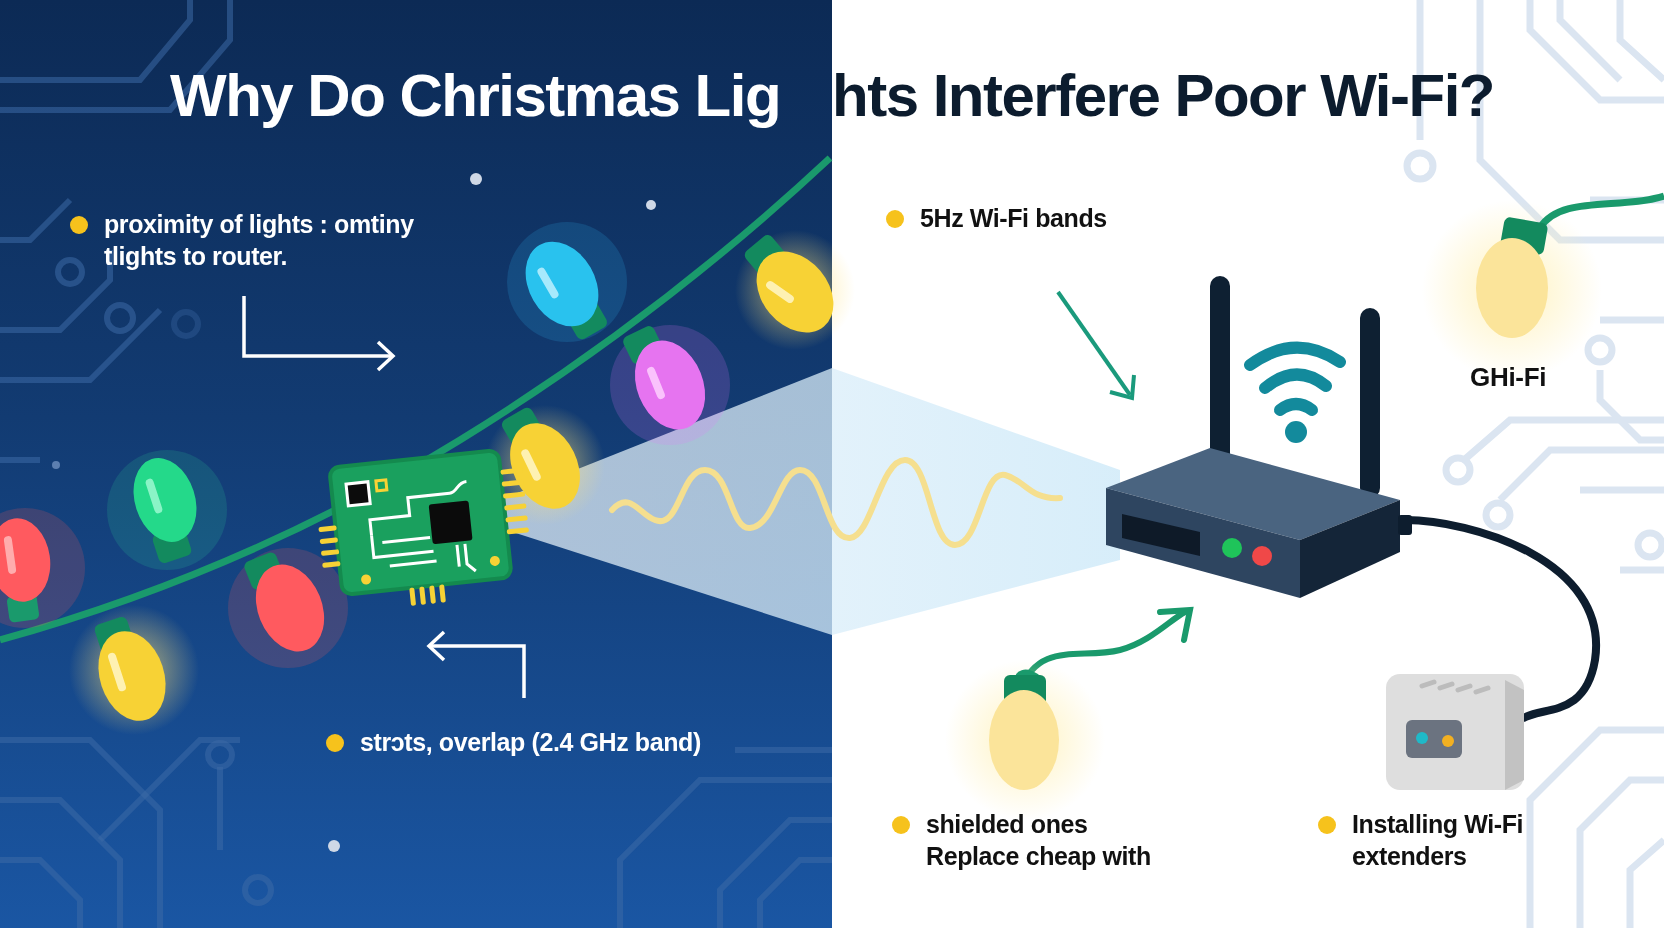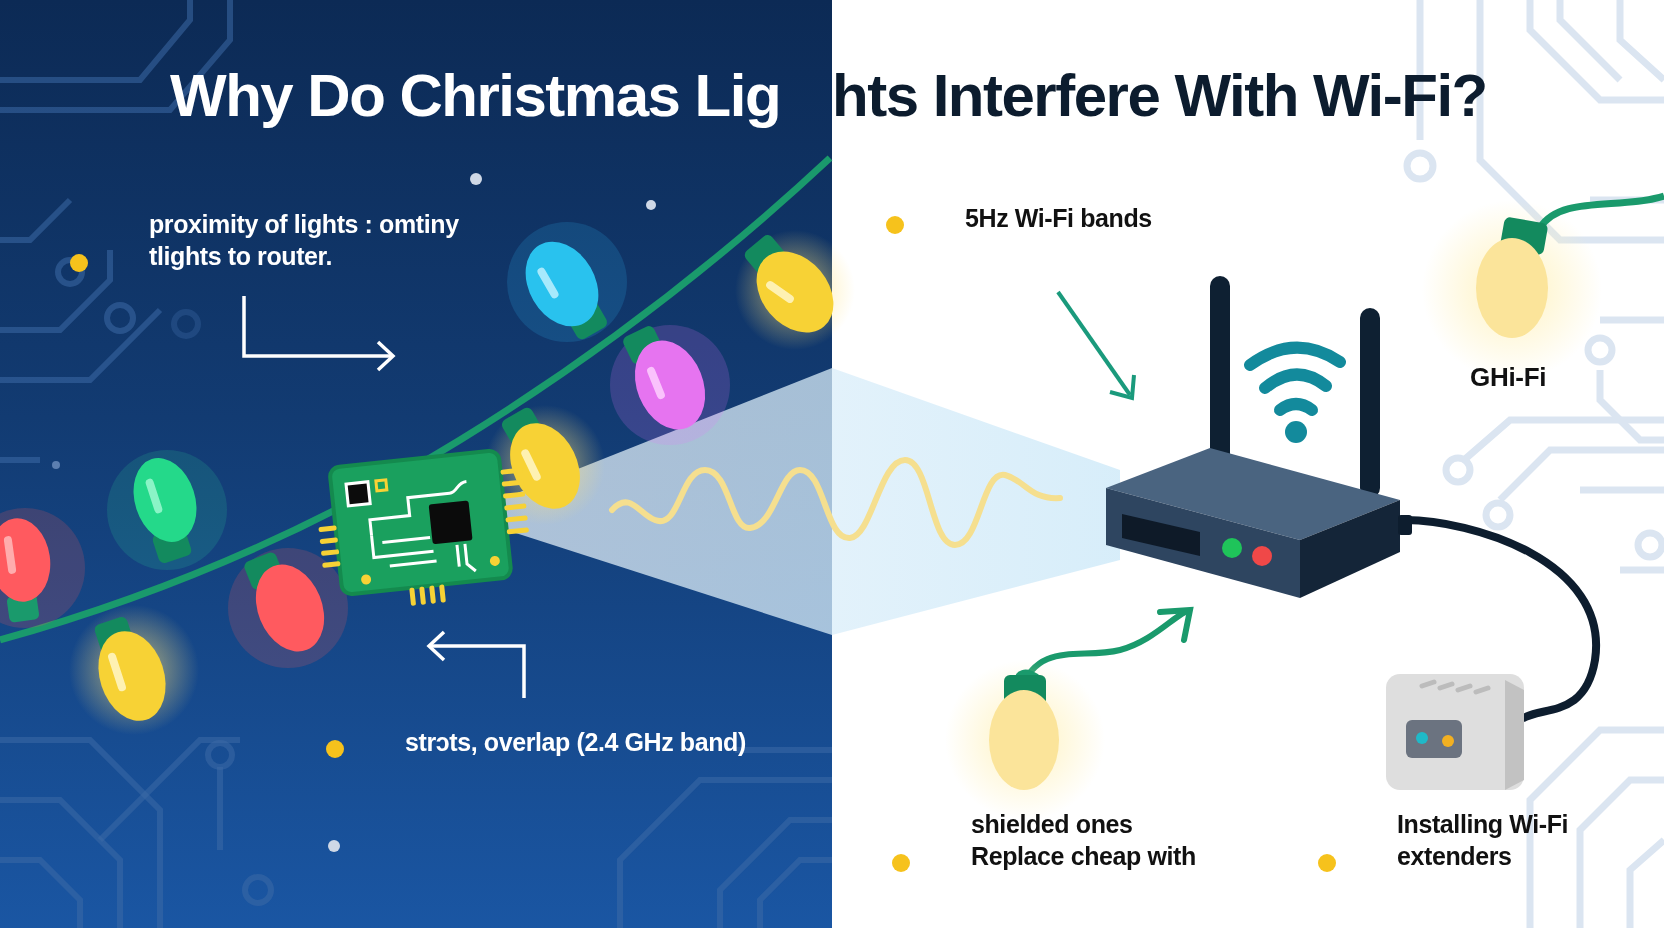--- a/index.html
+++ b/index.html
@@ -6,21 +6,21 @@
     body { width: 1664px; height: 928px; overflow: hidden; position: relative; font-family: "Liberation Sans", "DejaVu Sans", sans-serif; }
     .stage { position: absolute; left: 0; top: 0; width: 1664px; height: 928px; overflow: hidden; }
     .left-panel { position: absolute; left: 0; top: 0; width: 832px; height: 928px;
       background: linear-gradient(180deg, #0c2a55 0%, #123b72 45%, #1a56a3 100%); }
     .right-panel { position: absolute; left: 832px; top: 0; width: 832px; height: 928px; background: #ffffff; }
     svg.art { position: absolute; left: 0; top: 0; }
     .title { position: absolute; top: 56px; left: 0; width: 1664px; height: 80px; }
     .title span { position: absolute; top: 0; font-weight: 700; font-size: 60px; letter-spacing: -1.5px; line-height: 80px; white-space: nowrap; }
     .title .t-left { left: 170px; color: #ffffff; width: 662px; overflow: hidden; }
     .title .t-right { left: 832px; color: #0c1c2e; }
-    .callout { position: absolute; display: flex; align-items: flex-end; gap: 45px; }
+    .callout { position: absolute; display: flex; align-items: flex-start; }
     .bullet { width: 18px; height: 18px; border-radius: 50%; background: #f6c21c; margin-top: 8px; flex: none; }
     .callout .text { margin-left: 16px; font-size: 25px; line-height: 32px; font-weight: 700; letter-spacing: -0.4px; }
     .callout.light .text { color: #ffffff; font-weight: 600; }
     .callout.dark .text { color: #111111; }
     .lone-label { position: absolute; font-size: 26px; font-weight: 700; color: #111; letter-spacing: -0.3px; }
   </style>
 </head>
 <body>
 
 <div class="stage">
@@ -254,21 +254,21 @@
     <g>
       <circle cx="1512" cy="290" r="90" fill="url(#glowSoft)"></circle>
       <path d="M1540 228 C1560 195 1620 210 1664 196" stroke="#1a9a6c" stroke-width="7" fill="none"></path>
       <rect x="1502" y="220" width="44" height="32" rx="6" fill="#138a5e" transform="rotate(10 1524 236)"></rect>
       <ellipse cx="1512" cy="288" rx="36" ry="50" fill="#fbe49a"></ellipse>
     </g>
   </svg>
 
   <div class="title">
     <span class="t-left">Why Do Christmas Lig</span>
-    <span class="t-right">hts Interfere With Wi-Fi?</span>
+    <span class="t-right">hts Interfere Poor Wi-Fi?</span>
   </div>
 
   <div class="callout light" style="left:70px; top:208px;">
     <span class="bullet"></span>
     <div class="text">
       <div>proximity of lights : omtiny</div>
       <div>tlights to router.</div>
     </div>
   </div>
 

